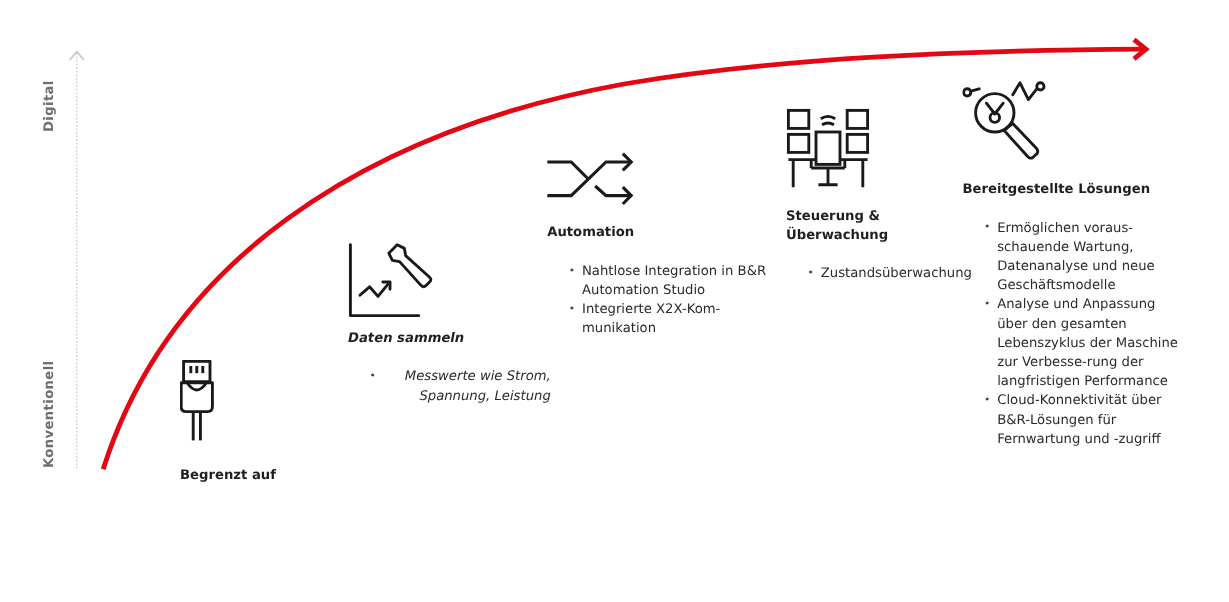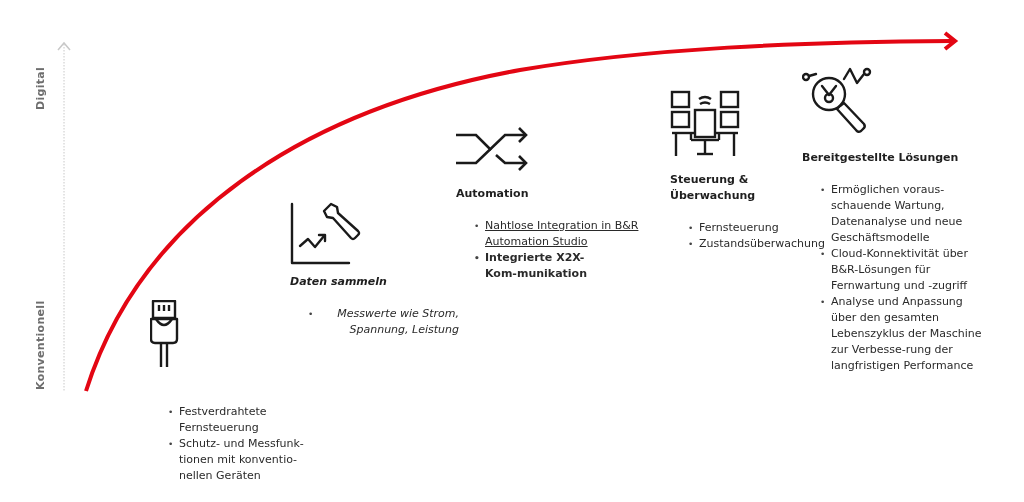--- a/index.html
+++ b/index.html
@@ -39,24 +39,21 @@
       <line x1="9" y1="5" x2="9" y2="11"></line>
         <line x1="14" y1="5" x2="14" y2="11"></line>
         <line x1="19" y1="5" x2="19" y2="11"></line>
       <path d="M1,19 H27 V39 Q27,43 23,43 H5 Q1,43 1,39 Z"></path>
       <path d="M6,19 Q14,31 22,19"></path>
       <line x1="11" y1="43" x2="11" y2="67"></line>
         <line x1="17" y1="43" x2="17" y2="67"></line>
     </g>
   </svg>
   <div style="height:18px"></div>
-  <ul>
-    <li style="width:100px;">Festverdrahtete Fernsteuerung</li>
-    <li style="width:135px;">Schutz- und Messfunk-tionen mit konventio-nellen Geräten</li>
-  </ul>
+  <h3>Begrenzt auf</h3>
 </div>
 
 <div class="stage" style="left:290px; top:202px; width:170px;font-style:italic;">
   <svg class="icon" width="74" height="64" viewBox="0 0 74 64">
     <g fill="none" stroke="#1a1a1a" stroke-width="2.4" stroke-linejoin="round" stroke-linecap="round">
       <polyline points="2,2 2,61 59,61"></polyline>
       <polyline points="10,44 18,37 25,45 34,34"></polyline>
       <polyline points="29,33 35,33 35,39"></polyline>
       <path d="M40,3 L34,9 L37,15 L43,16 L61,36 Q63,38 65,36 L68,33 Q70,31 68,29 L48,11 L47,5 L41,2 Z"></path>
     </g>
@@ -74,26 +71,26 @@
       <polyline points="0,9 20,9 35,24"></polyline>
       <polyline points="0,37 20,37 49,9 70,9"></polyline>
       <polyline points="40,29 49,37 70,37"></polyline>
       <polyline points="63,2 70,9 63,16"></polyline>
       <polyline points="63,30 70,37 63,44"></polyline>
     </g>
   </svg>
   <div style="height:14px"></div>
   <h3>Automation</h3>
   <ul>
-    <li style="width:160px;text-decoration:underline;">Nahtlose Integration in B&amp;R Automation Studio</li>
-    <li style="width:130px;font-weight:bold;">Integrierte X2X-Kom-munikation</li>
+    <li style="width:160px;">Nahtlose Integration in B&amp;R Automation Studio</li>
+    <li style="width:130px;">Integrierte X2X-Kom-munikation</li>
   </ul>
 </div>
 
-<div class="stage" style="left:670px; top:90px; width:165px;">
+<div class="stage" style="left:655px; top:90px; width:165px;">
   <svg class="icon" width="70" height="68" viewBox="0 0 70 68">
     <g fill="none" stroke="#1a1a1a" stroke-width="2.4" stroke-linejoin="miter">
       <rect x="2" y="2" width="17" height="15"></rect>
       <rect x="51" y="2" width="17" height="15"></rect>
       <path d="M29,9 Q35,5 41,9"></path>
         <path d="M30,14 Q35,11 40,14"></path>
       <rect x="2" y="22" width="17" height="15"></rect>
       <rect x="51" y="22" width="17" height="15"></rect>
       <rect x="25" y="20" width="20" height="27"></rect>
       <line x1="2" y1="43" x2="25" y2="43"></line>
@@ -103,21 +100,20 @@
       <line x1="21" y1="43" x2="21" y2="50"></line>
         <line x1="49" y1="43" x2="49" y2="50"></line>
       <line x1="21" y1="50" x2="49" y2="50"></line>
       <line x1="35" y1="50" x2="35" y2="64"></line>
       <line x1="27" y1="64" x2="43" y2="64"></line>
     </g>
   </svg>
   <div style="height:14px"></div>
   <h3 style="width:90px;">Steuerung &amp; Überwachung</h3>
   <ul>
-    <li>Fernsteuerung</li>
     <li>Zustandsüberwachung</li>
   </ul>
 </div>
 
 <div class="stage" style="left:802px; top:66px; width:185px;">
   <svg class="icon" width="72" height="70" viewBox="0 0 72 70">
     <g fill="none" stroke="#1a1a1a" stroke-width="2.4" stroke-linejoin="round" stroke-linecap="round">
       <circle cx="4" cy="11" r="3"></circle>
       <line x1="7" y1="10" x2="14" y2="8"></line>
       <polyline points="42,13 48,3 55,17 62,8"></polyline>
@@ -125,16 +121,16 @@
       <circle cx="27" cy="28" r="16"></circle>
       <path d="M20,20 L27,29 L34,20"></path>
       <circle cx="27" cy="32" r="4"></circle>
       <path d="M38,40 L42,37 L62,58 Q64,61 61,63 L59,65 Q56,67 54,64 L35,43 Z"></path>
     </g>
   </svg>
   <div style="height:14px"></div>
   <h3>Bereitgestellte Lösungen</h3>
   <ul>
     <li style="width:155px;">Ermöglichen voraus-schauende Wartung, Datenanalyse und neue Geschäftsmodelle</li>
+    <li style="width:158px;">Analyse und Anpassung über den gesamten Lebenszyklus der Maschine zur Verbesse-rung der langfristigen Performance</li>
     <li style="width:145px;">Cloud-Konnektivität über B&amp;R-Lösungen für Fernwartung und -zugriff</li>
-    <li style="width:158px;">Analyse und Anpassung über den gesamten Lebenszyklus der Maschine zur Verbesse-rung der langfristigen Performance</li>
   </ul>
 </div>
 
 </body></html>

